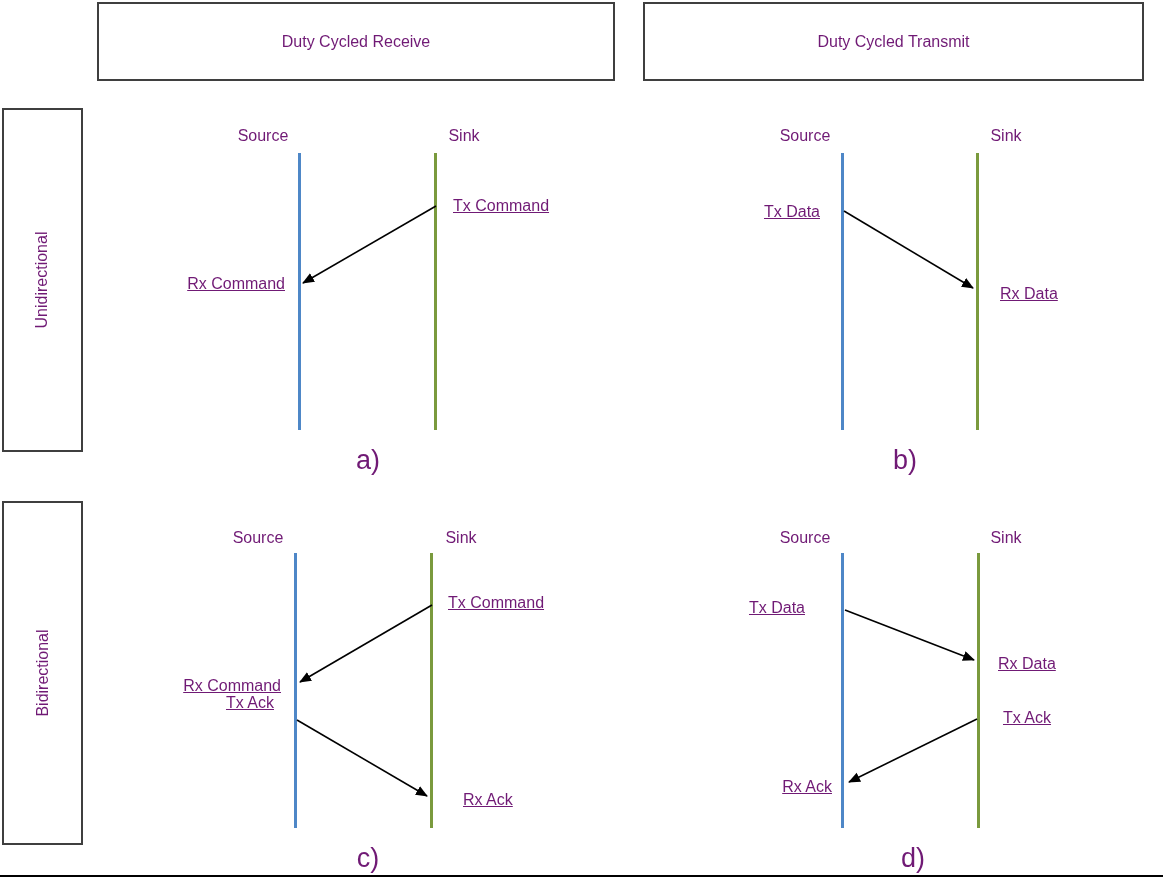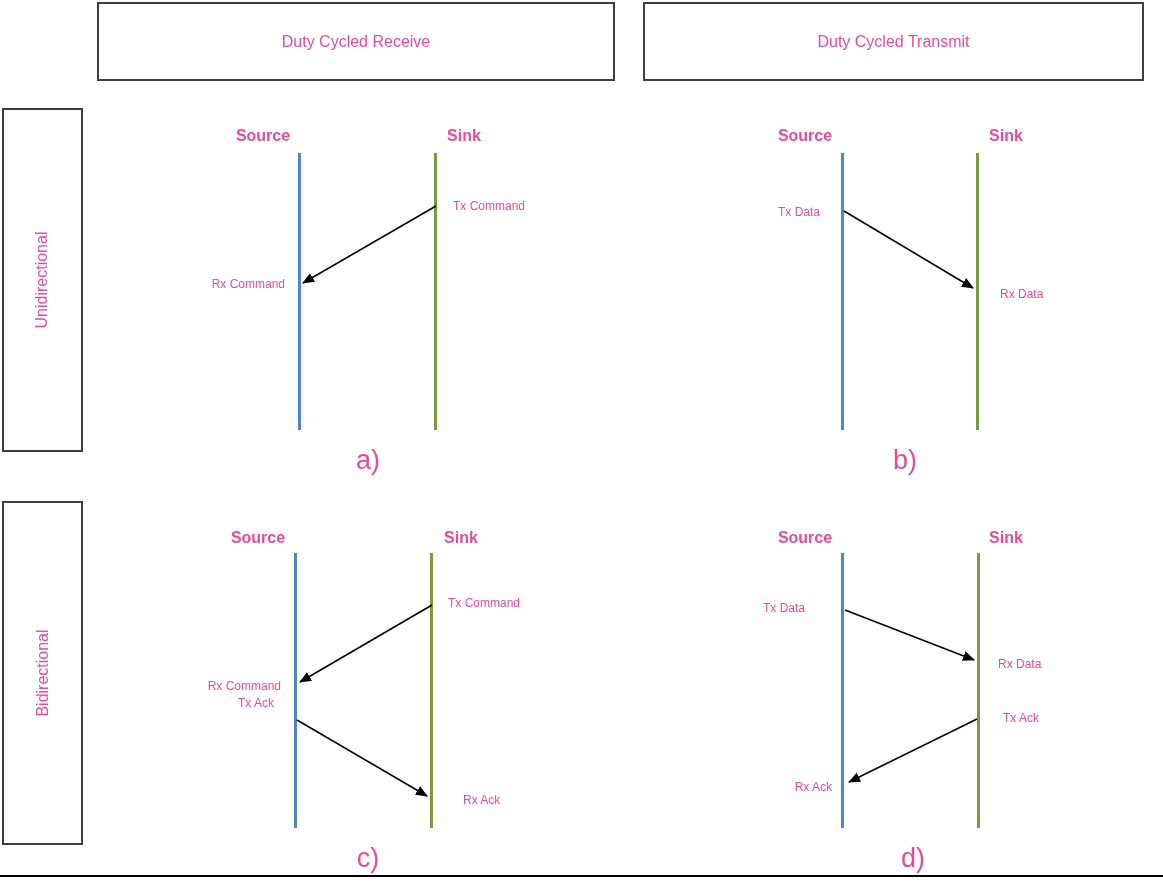--- a/index.html
+++ b/index.html
@@ -2,51 +2,52 @@
 <html><head>
 <meta charset="utf-8">
 <style>
   html, body { margin: 0; padding: 0; background: #ffffff; }
   .page {
     position: relative;
     width: 1163px;
     height: 883px;
     background: #ffffff;
     font-family: "Liberation Sans", sans-serif;
-    color: #ec4899;
+    color: #701a75;
     overflow: hidden;
   }
   .box {
     position: absolute;
     border: 2px solid #3f3f3f;
     background: #ffffff;
     display: flex;
     align-items: center;
     justify-content: center;
     box-sizing: border-box;
   }
   .box span { font-size: 16px; white-space: nowrap; }
   .vert { transform: rotate(-90deg); }
   .actor {
     position: absolute;
     transform: translateX(-50%);
-    font-weight: bold;
+    font-weight: normal;
     font-size: 16px;
     white-space: nowrap;
     line-height: 20px;
   }
   .lifeline {
     position: absolute;
     width: 3px;
   }
   .msg {
     position: absolute;
-    font-size: 12px;
+    font-size: 16px;
     white-space: nowrap;
     line-height: 20px;
+    text-decoration: underline;
   }
   .caption {
     position: absolute;
     transform: translateX(-50%);
     font-size: 27px;
     line-height: 34px;
     white-space: nowrap;
   }
   .overlay {
     position: absolute;

